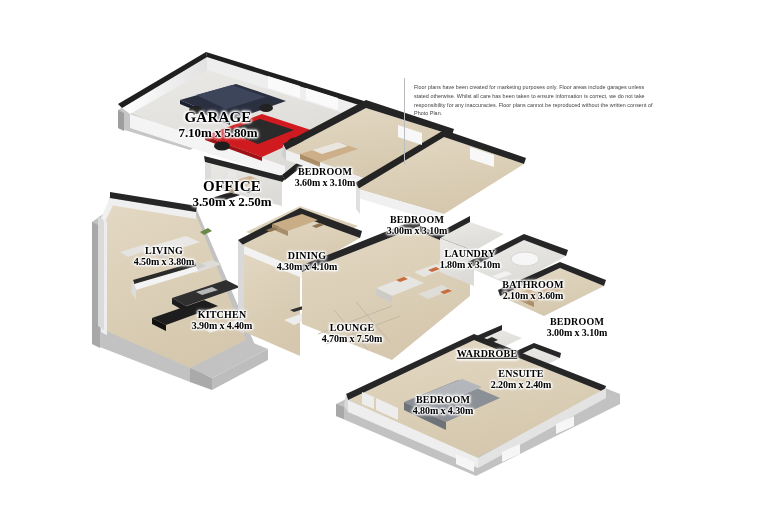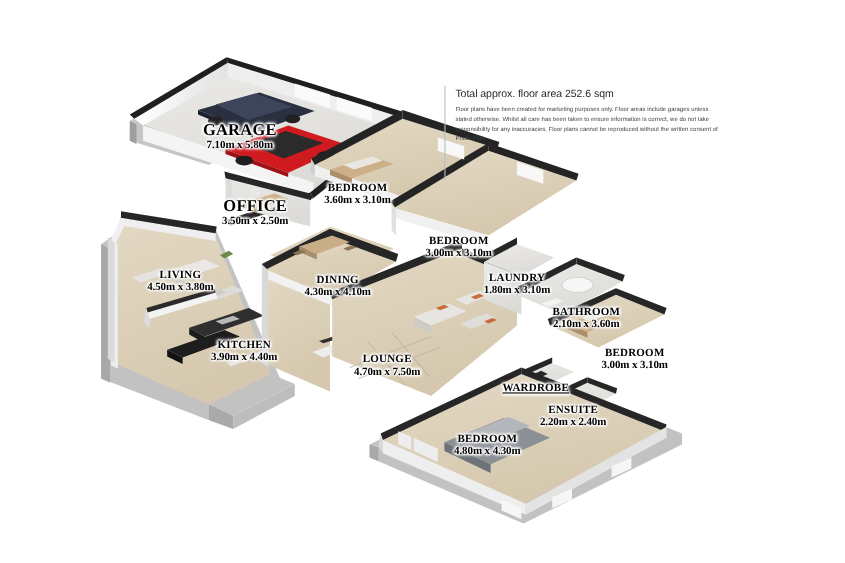--- a/index.html
+++ b/index.html
@@ -35,21 +35,21 @@
   #plan{position:absolute;left:0;top:0;width:768px;height:512px;}
   .rlabel{
     position:absolute;text-align:center;color:#000;font-weight:700;
     font-family:"Liberation Serif", serif;line-height:1.05;white-space:nowrap;
     text-shadow:
       0 0 3px #fff,0 0 3px #fff,0 0 3px #fff,0 0 5px #fff,
       1px 0 2px #fff,-1px 0 2px #fff,0 1px 2px #fff,0 -1px 2px #fff;
     transform:translate(-50%,-50%);
   }
   .rlabel .nm{display:block;font-size:15px;letter-spacing:.2px;}
-  .rlabel .dm{display:block;font-size:10px;letter-spacing:-.1px;}
+  .rlabel .dm{display:block;font-size:13px;letter-spacing:-.1px;}
   .rlabel.small .nm,.rlabel.small .dm{font-size:10px;}
 </style>
 </head>
 <body>
 
 <div id="stage">
 
   <svg id="plan" viewBox="0 0 768 512">
     <defs>
       <linearGradient id="gFloor" x1="0" y1="0" x2="0.35" y2="1">
@@ -337,18 +337,17 @@
     </div>
     <div class="rlabel small" style="left:443px;top:405px;">
       <span class="nm">BEDROOM</span>
       <span class="dm">4.80m x 4.30m</span>
     </div>
   </div>
 
   <div class="header">
     <div class="divider"></div>
     <div class="text-col">
-      <div class="subtitle">Total approx. floor area 252.6 sqm</div>
       <div class="disclaimer">Floor plans have been created for marketing purposes only. Floor areas include garages unless stated otherwise. Whilst all care has been taken to ensure information is correct, we do not take responsibility for any inaccuracies. Floor plans cannot be reproduced without the written consent of Photo Plan.</div>
     </div>
   </div>
 
 </div>
 
 </body></html>

